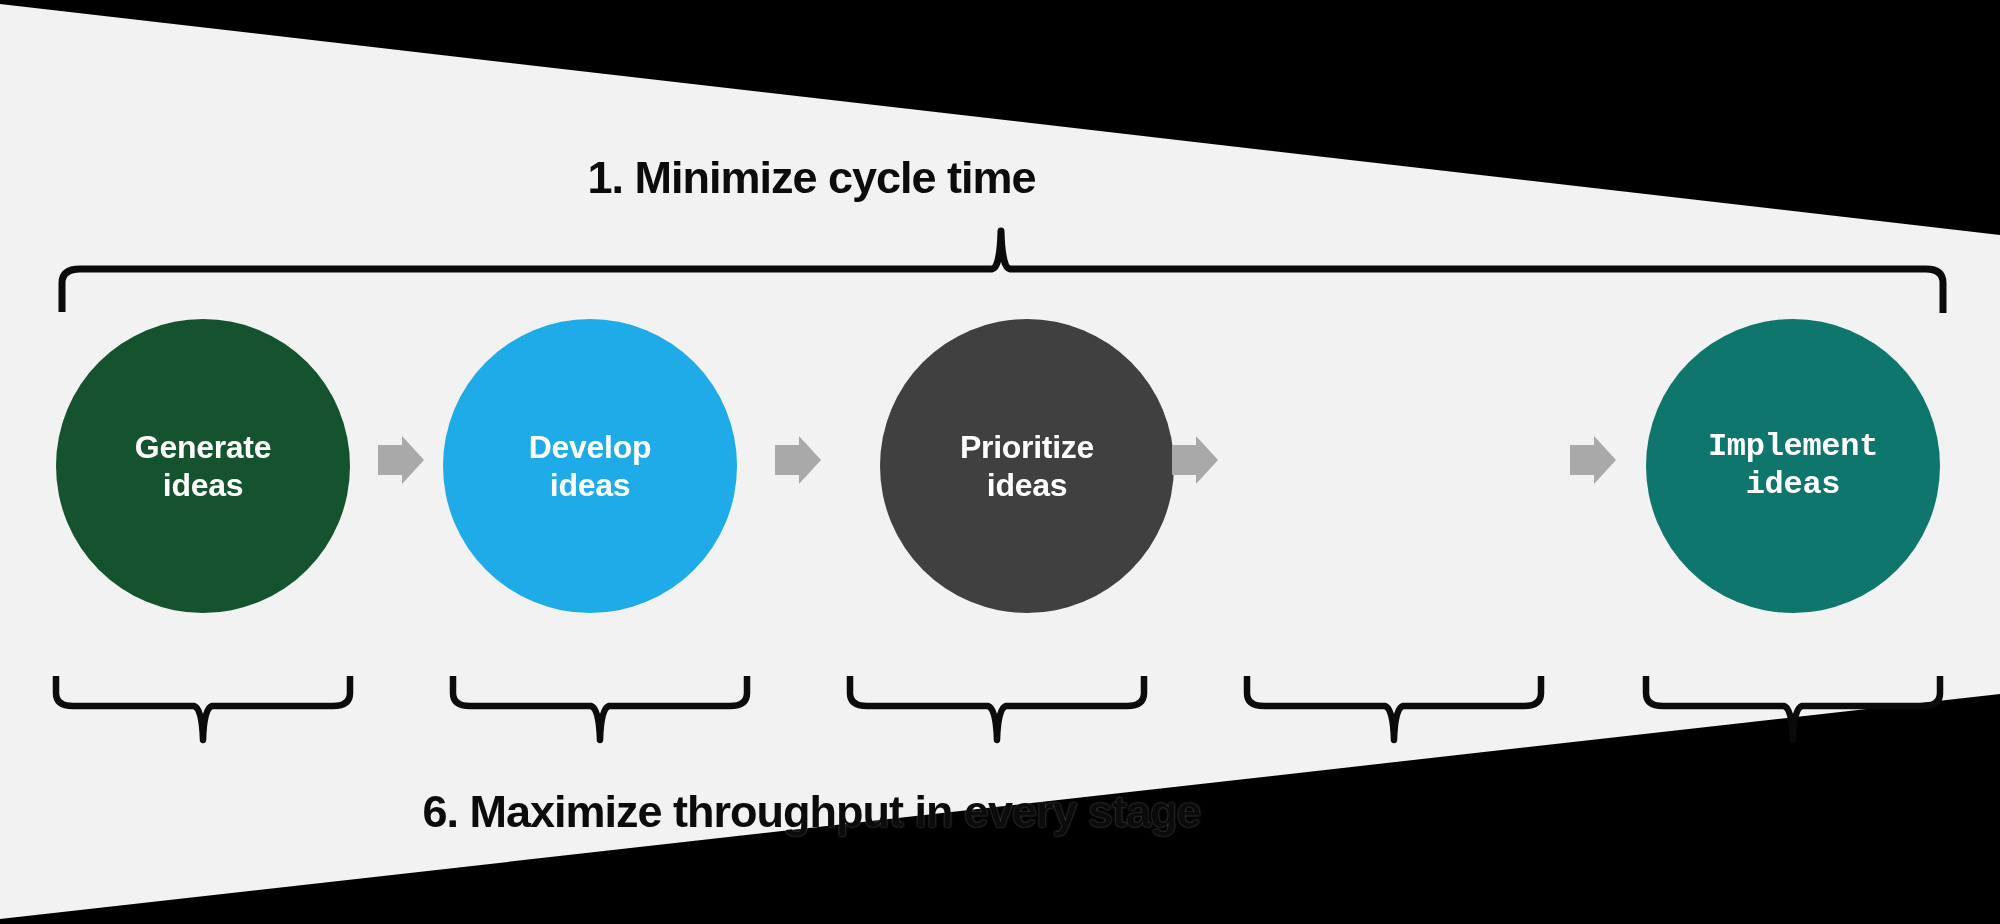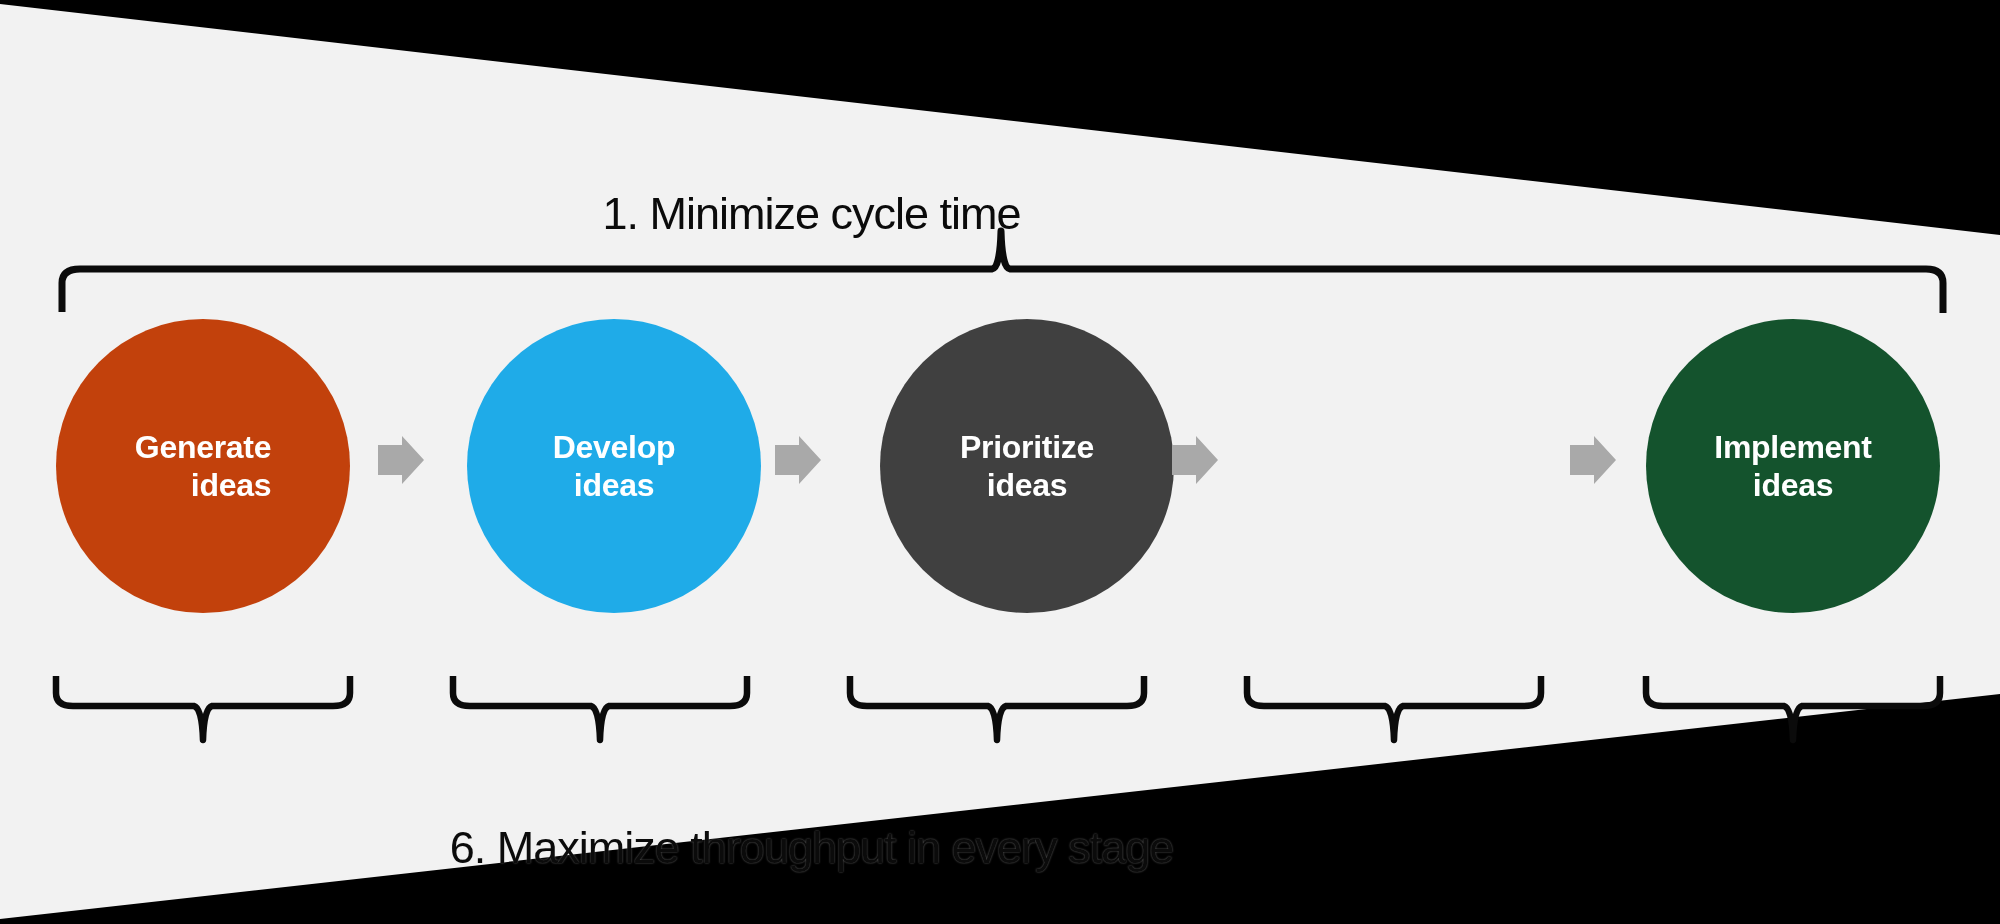--- a/index.html
+++ b/index.html
@@ -22,26 +22,25 @@
     position: absolute;
     inset: 0;
     background: var(--panel, #f2f2f2);
     clip-path: polygon(0px 4px, 2000px 235px, 2000px 694px, 0px 919px);
   }
   .title, .bottom-label {
     position: absolute;
     left: 0;
     width: 1623px;
     text-align: center;
-    font-weight: 400;
+    font-weight: 700;
     font-size: 45px;
     letter-spacing: -1px;
     color: var(--label-text, #0b0b0b);
     white-space: nowrap;
-    margin-top: 36px;
   }
   .title { top: 152px; }
   .bottom-label {
     top: 786px;
     
     text-shadow: 0 0 2px rgba(235,235,235,0.45);
   }
   .braces {
     position: absolute;
     left: 0;
@@ -97,33 +96,33 @@
 
     <path class="big" d="M 62 312 L 62 283 Q 62 269 80 269 L 992 269 Q 1000 268 1001 231 Q 1002 268 1010 269 L 1926 269 Q 1943 269 1943 283 L 1943 313"></path>
 
     <path class="small" d="M 56 676 L 56 693 Q 56 706 73 706 L 194 706 Q 202 708 203 740 Q 204 708 212 706 L 333 706 Q 350 706 350 693 L 350 676"></path>
     <path class="small" d="M 453 676 L 453 693 Q 453 706 470 706 L 591 706 Q 599 708 600 740 Q 601 708 609 706 L 730 706 Q 747 706 747 693 L 747 676"></path>
     <path class="small" d="M 850 676 L 850 693 Q 850 706 867 706 L 988 706 Q 996 708 997 740 Q 998 708 1006 706 L 1127 706 Q 1144 706 1144 693 L 1144 676"></path>
     <path class="small" d="M 1247 676 L 1247 693 Q 1247 706 1264 706 L 1385 706 Q 1393 708 1394 740 Q 1395 708 1403 706 L 1524 706 Q 1541 706 1541 693 L 1541 676"></path>
     <path class="small" d="M 1646 676 L 1646 693 Q 1646 706 1663 706 L 1784 706 Q 1792 708 1793 740 Q 1794 708 1802 706 L 1923 706 Q 1940 706 1940 693 L 1940 676"></path>
   </svg>
 
-  <div class="stage" style="left: 56px; background: #c2410c; text-align: right;">
+  <div class="stage" style="left: 56px; background: #14532d;">
     <span class="stage-label">Generate
 ideas</span>
   </div>
-  <div class="stage" style="left: 467px; background: rgb(31, 171, 232);">
+  <div class="stage" style="left: 443px; background: rgb(31, 171, 232);">
     <span class="stage-label">Develop
 ideas</span>
   </div>
   <div class="stage" style="left: 880px; background: #404040;">
     <span class="stage-label">Prioritize
 ideas</span>
   </div>
-  <div class="stage" style="left: 1646px; background: #14532d;">
+  <div class="stage" style="left: 1646px; background: #0f766e; font-family: Liberation Mono, monospace;">
     <span class="stage-label">Implement
 ideas</span>
   </div>
 
   <svg class="arrow" style="left:378px" viewBox="0 0 46 48">
     <polygon points="0,9 24,9 24,0 46,24 24,48 24,39 0,39"></polygon>
   </svg>
   <svg class="arrow" style="left:775px" viewBox="0 0 46 48">
     <polygon points="0,9 24,9 24,0 46,24 24,48 24,39 0,39"></polygon>
   </svg>

